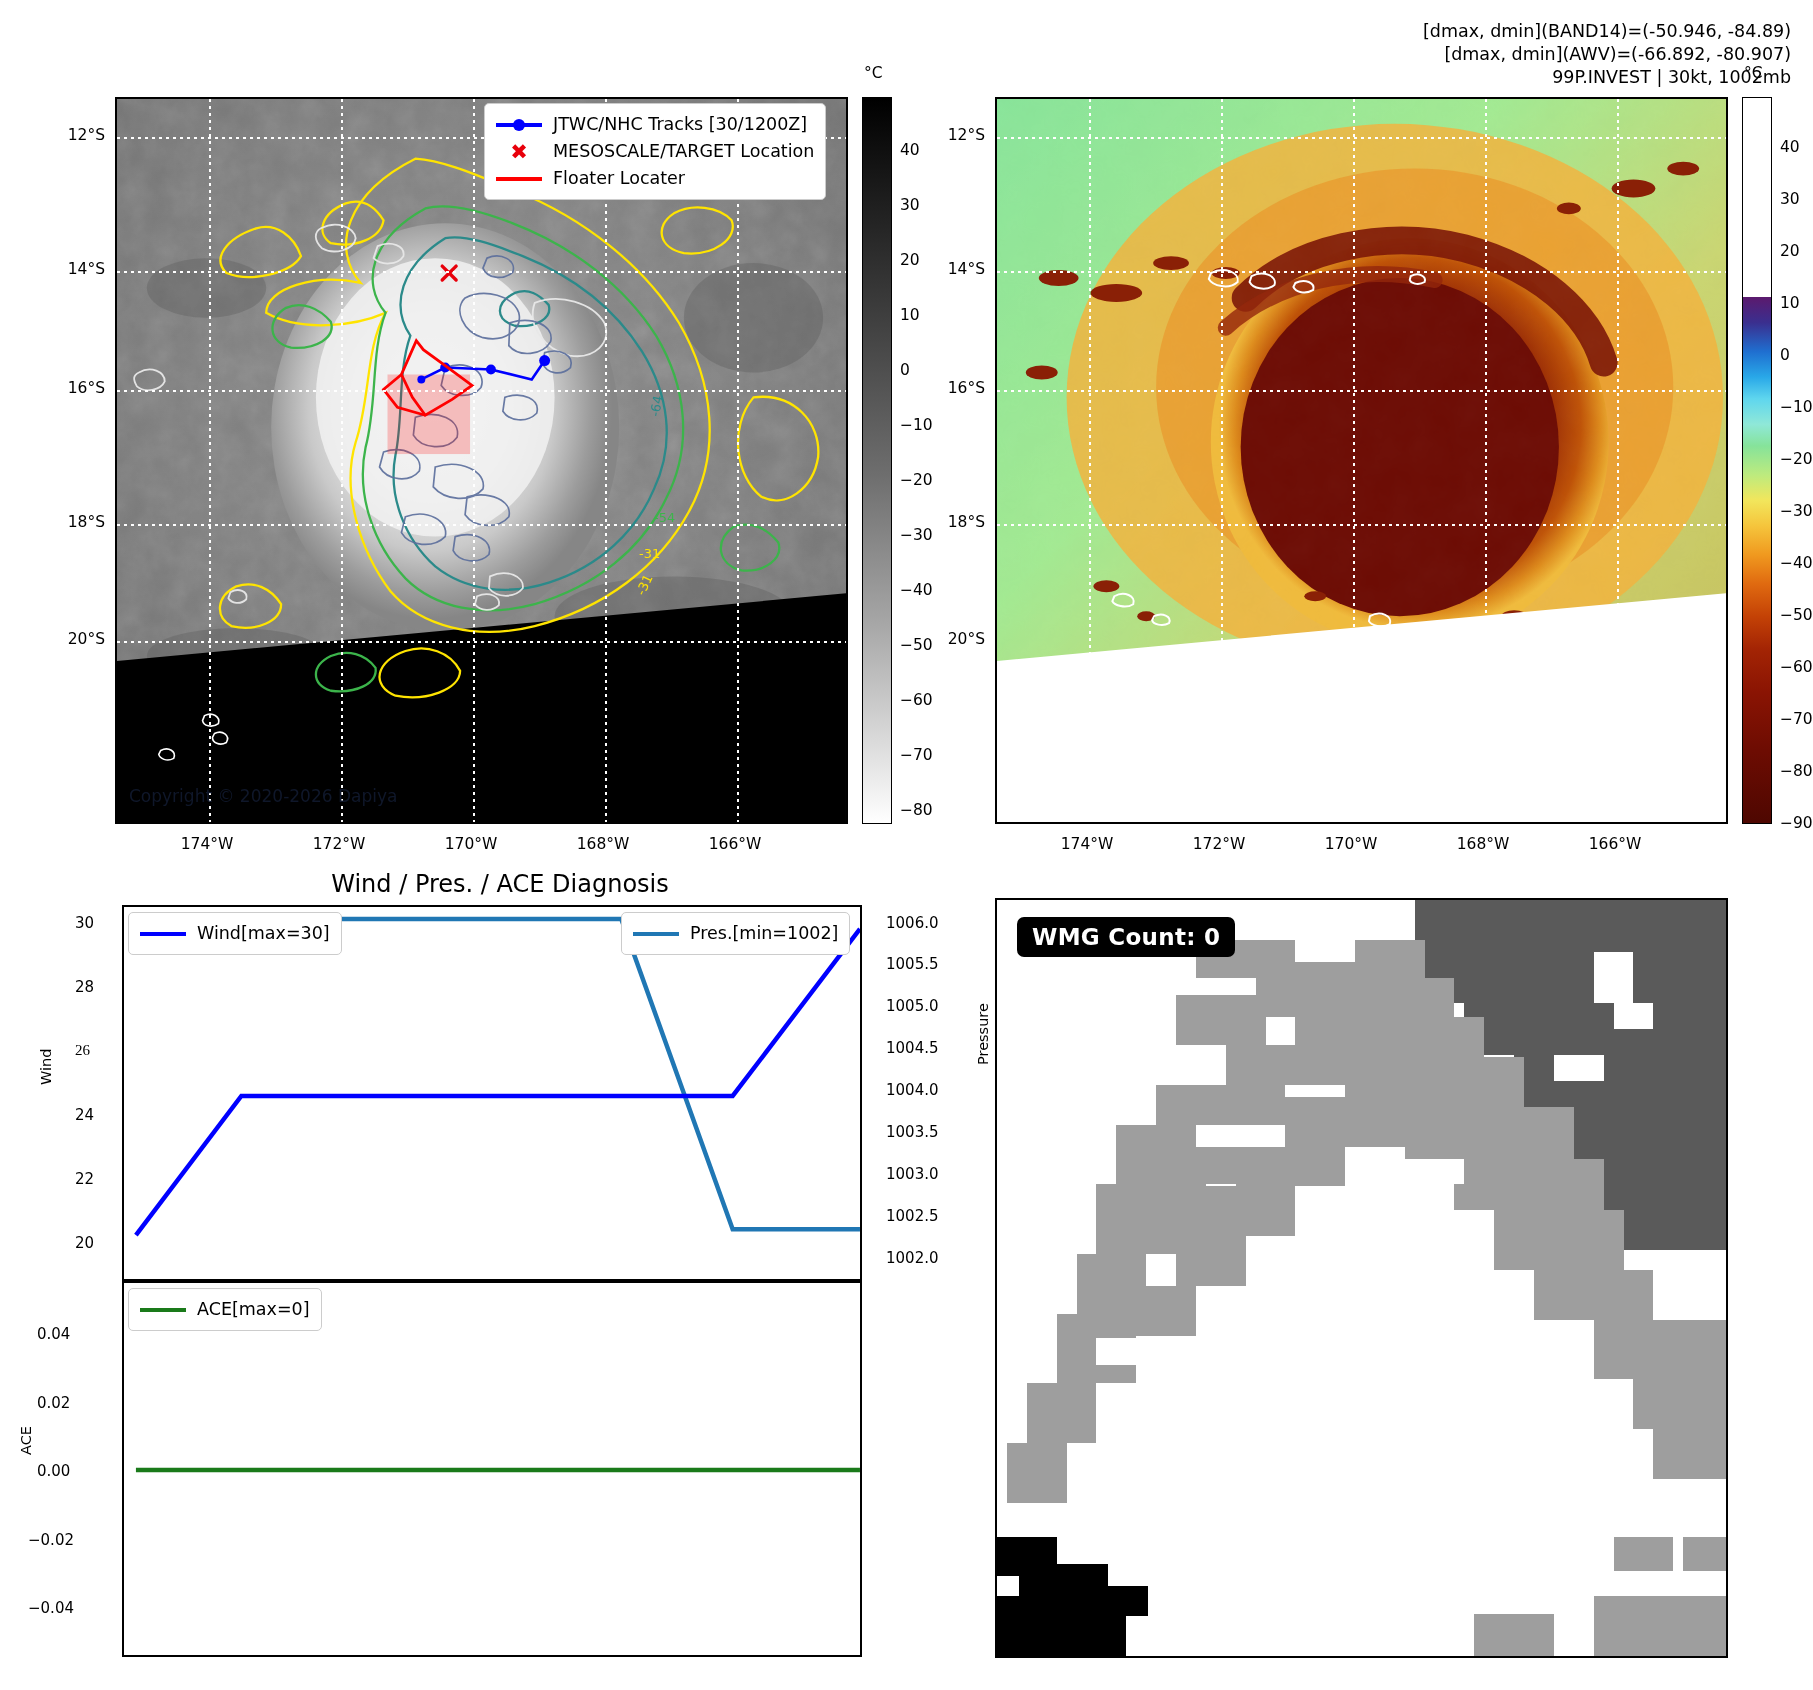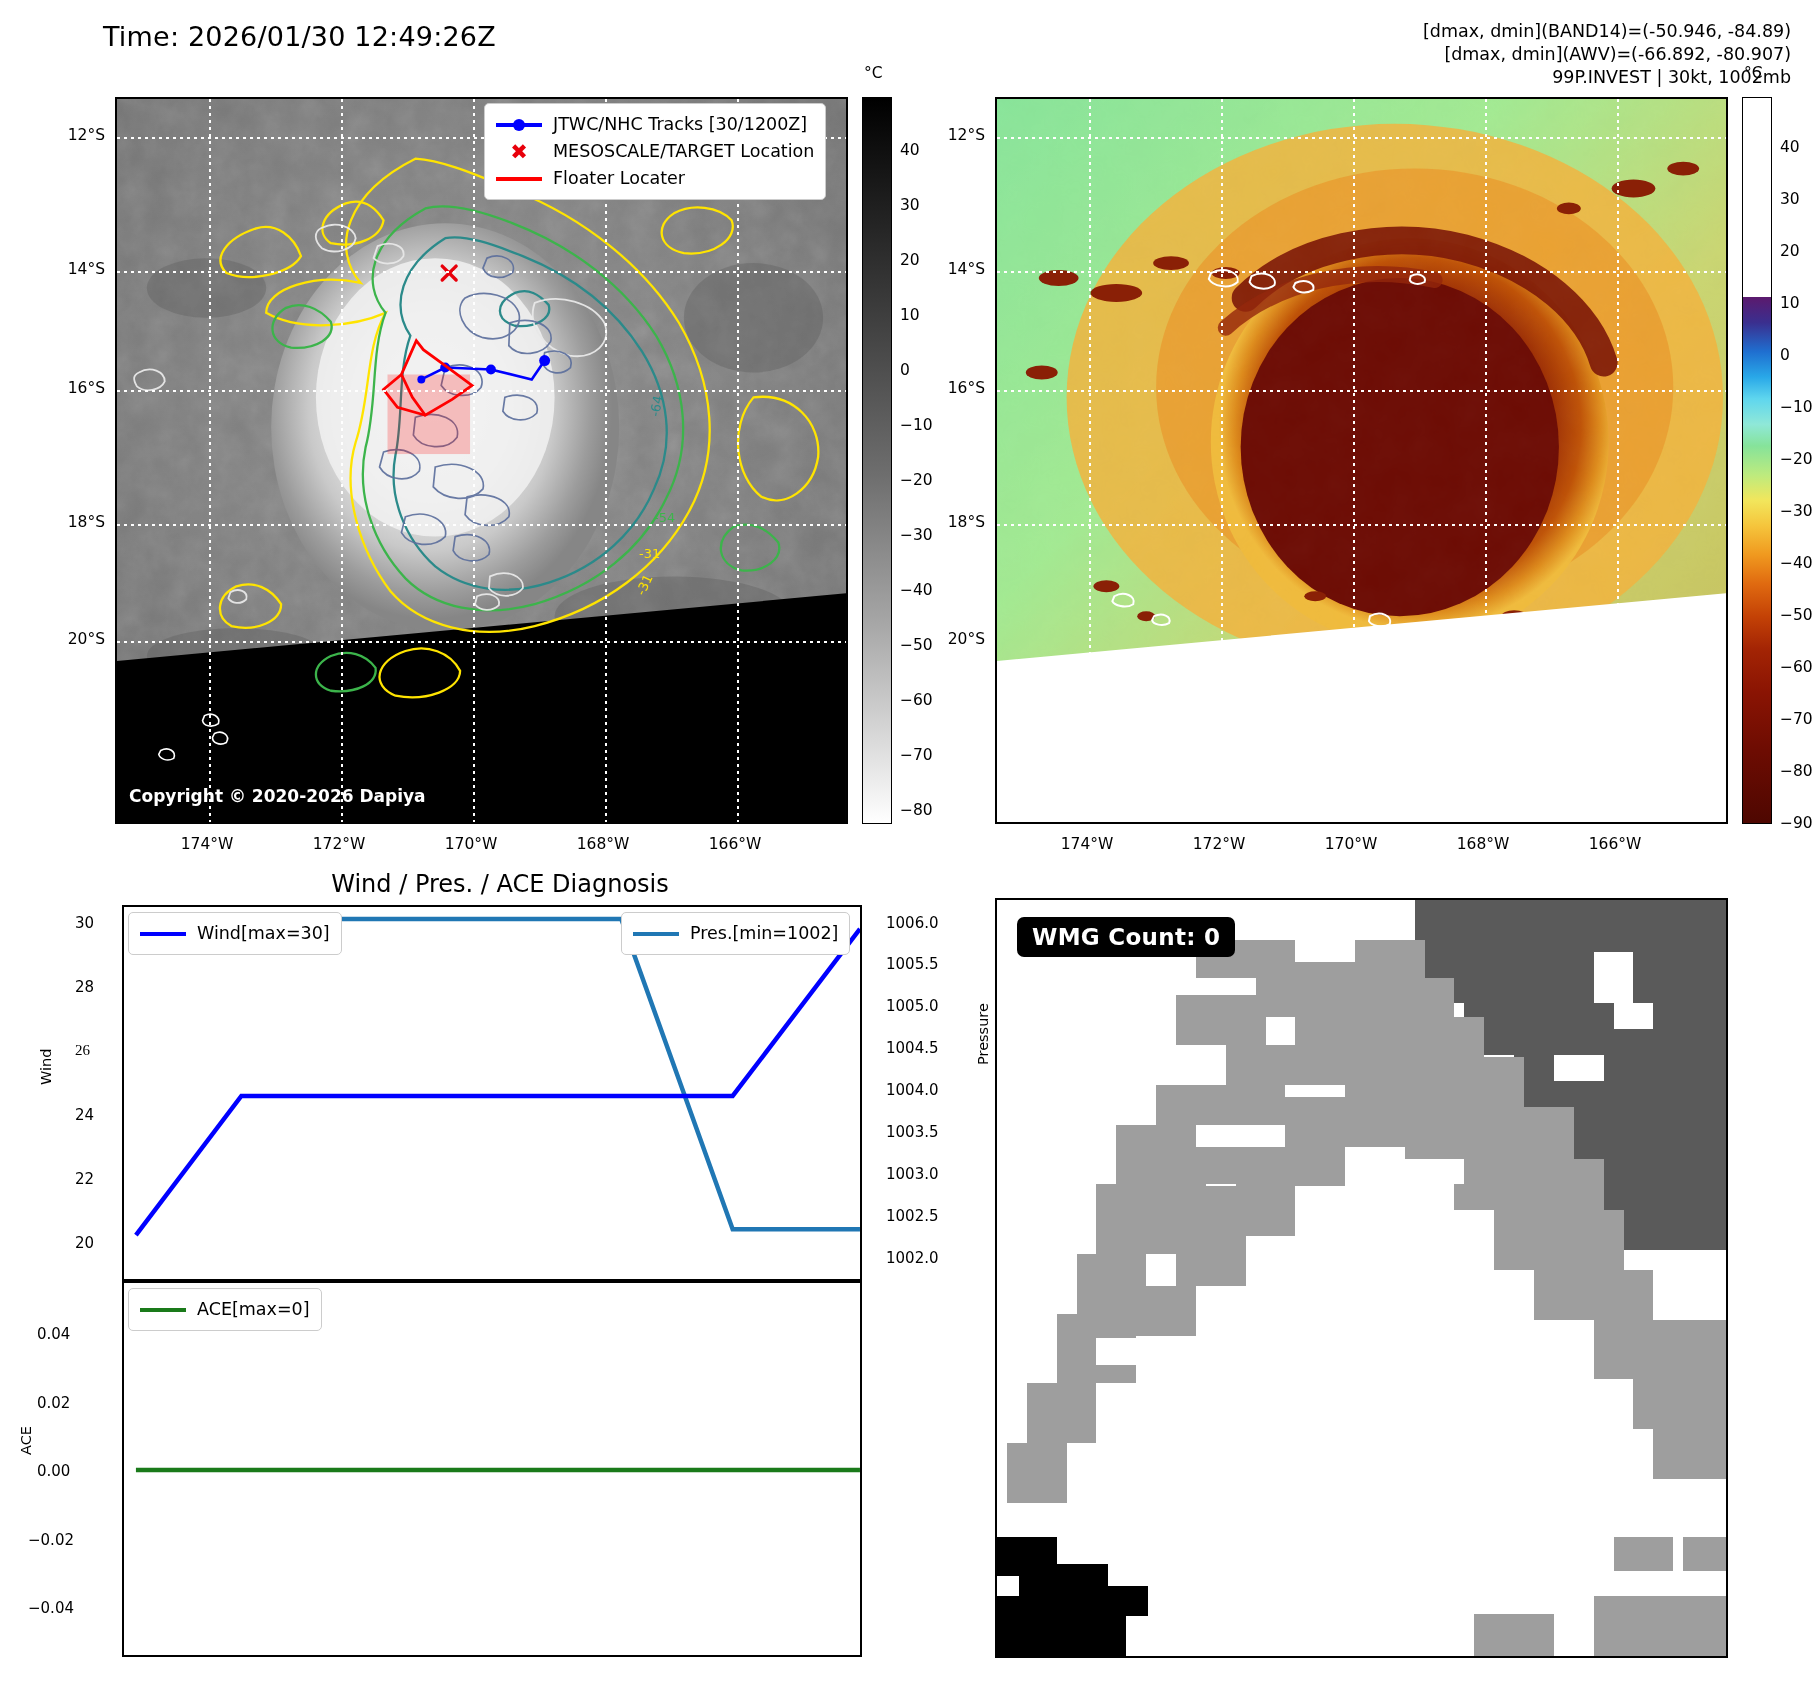--- a/index.html
+++ b/index.html
@@ -57,21 +57,20 @@
   
   #wmg-badge{
     position:absolute;left:20px;top:17px;background:#000;color:#fff;
     font-size:23px;font-weight:bold;padding:7px 15px;border-radius:7px;letter-spacing:.3px;
   }
 </style>
 </head>
 <body>
 
 <div class="abs" id="title-block">
-  <div class="line">Time: 2026/01/30 12:49:26Z</div>
 </div>
 
 <div class="abs" id="meta-block">
   <div class="line">[dmax, dmin](BAND14)=(-50.946, -84.89)</div>
   <div class="line">[dmax, dmin](AWV)=(-66.892, -80.907)</div>
   <div class="line">99P.INVEST | 30kt, 1002mb</div>
 </div>
 
 <div class="panel" id="ir-panel" style="left:115px;top:97px;width:733px;height:727px;background:#808080;">
   <svg class="maplayer" viewBox="0 0 733 727" preserveAspectRatio="none">
@@ -232,21 +231,21 @@
       <span>MESOSCALE/TARGET Location</span>
     </div>
     <div class="row">
       <span class="swatch">
           <i style="background:#ff0000"></i>
         </span>
       <span>Floater Locater</span>
     </div>
   </div>
 
-  <div class="abs" style="left:12px;bottom:16px;color:#ffffff;font-size:17px;font-weight:bold;">Copyright © 2020-2026 Dapiya</div>
+  <div class="abs" style="left:12px;bottom:16px;color:#0f172a;font-size:17px;font-weight:normal;">Copyright © 2020-2026 Dapiya</div>
 </div>
 
 <div class="abs">
   <div class="axlabel ylab" style="left:40px;top:135px;width:65px;">12°S</div>
   <div class="axlabel ylab" style="left:40px;top:269px;width:65px;">14°S</div>
   <div class="axlabel ylab" style="left:40px;top:388px;width:65px;">16°S</div>
   <div class="axlabel ylab" style="left:40px;top:522px;width:65px;">18°S</div>
   <div class="axlabel ylab" style="left:40px;top:639px;width:65px;">20°S</div>
 </div>
 <div class="abs">

